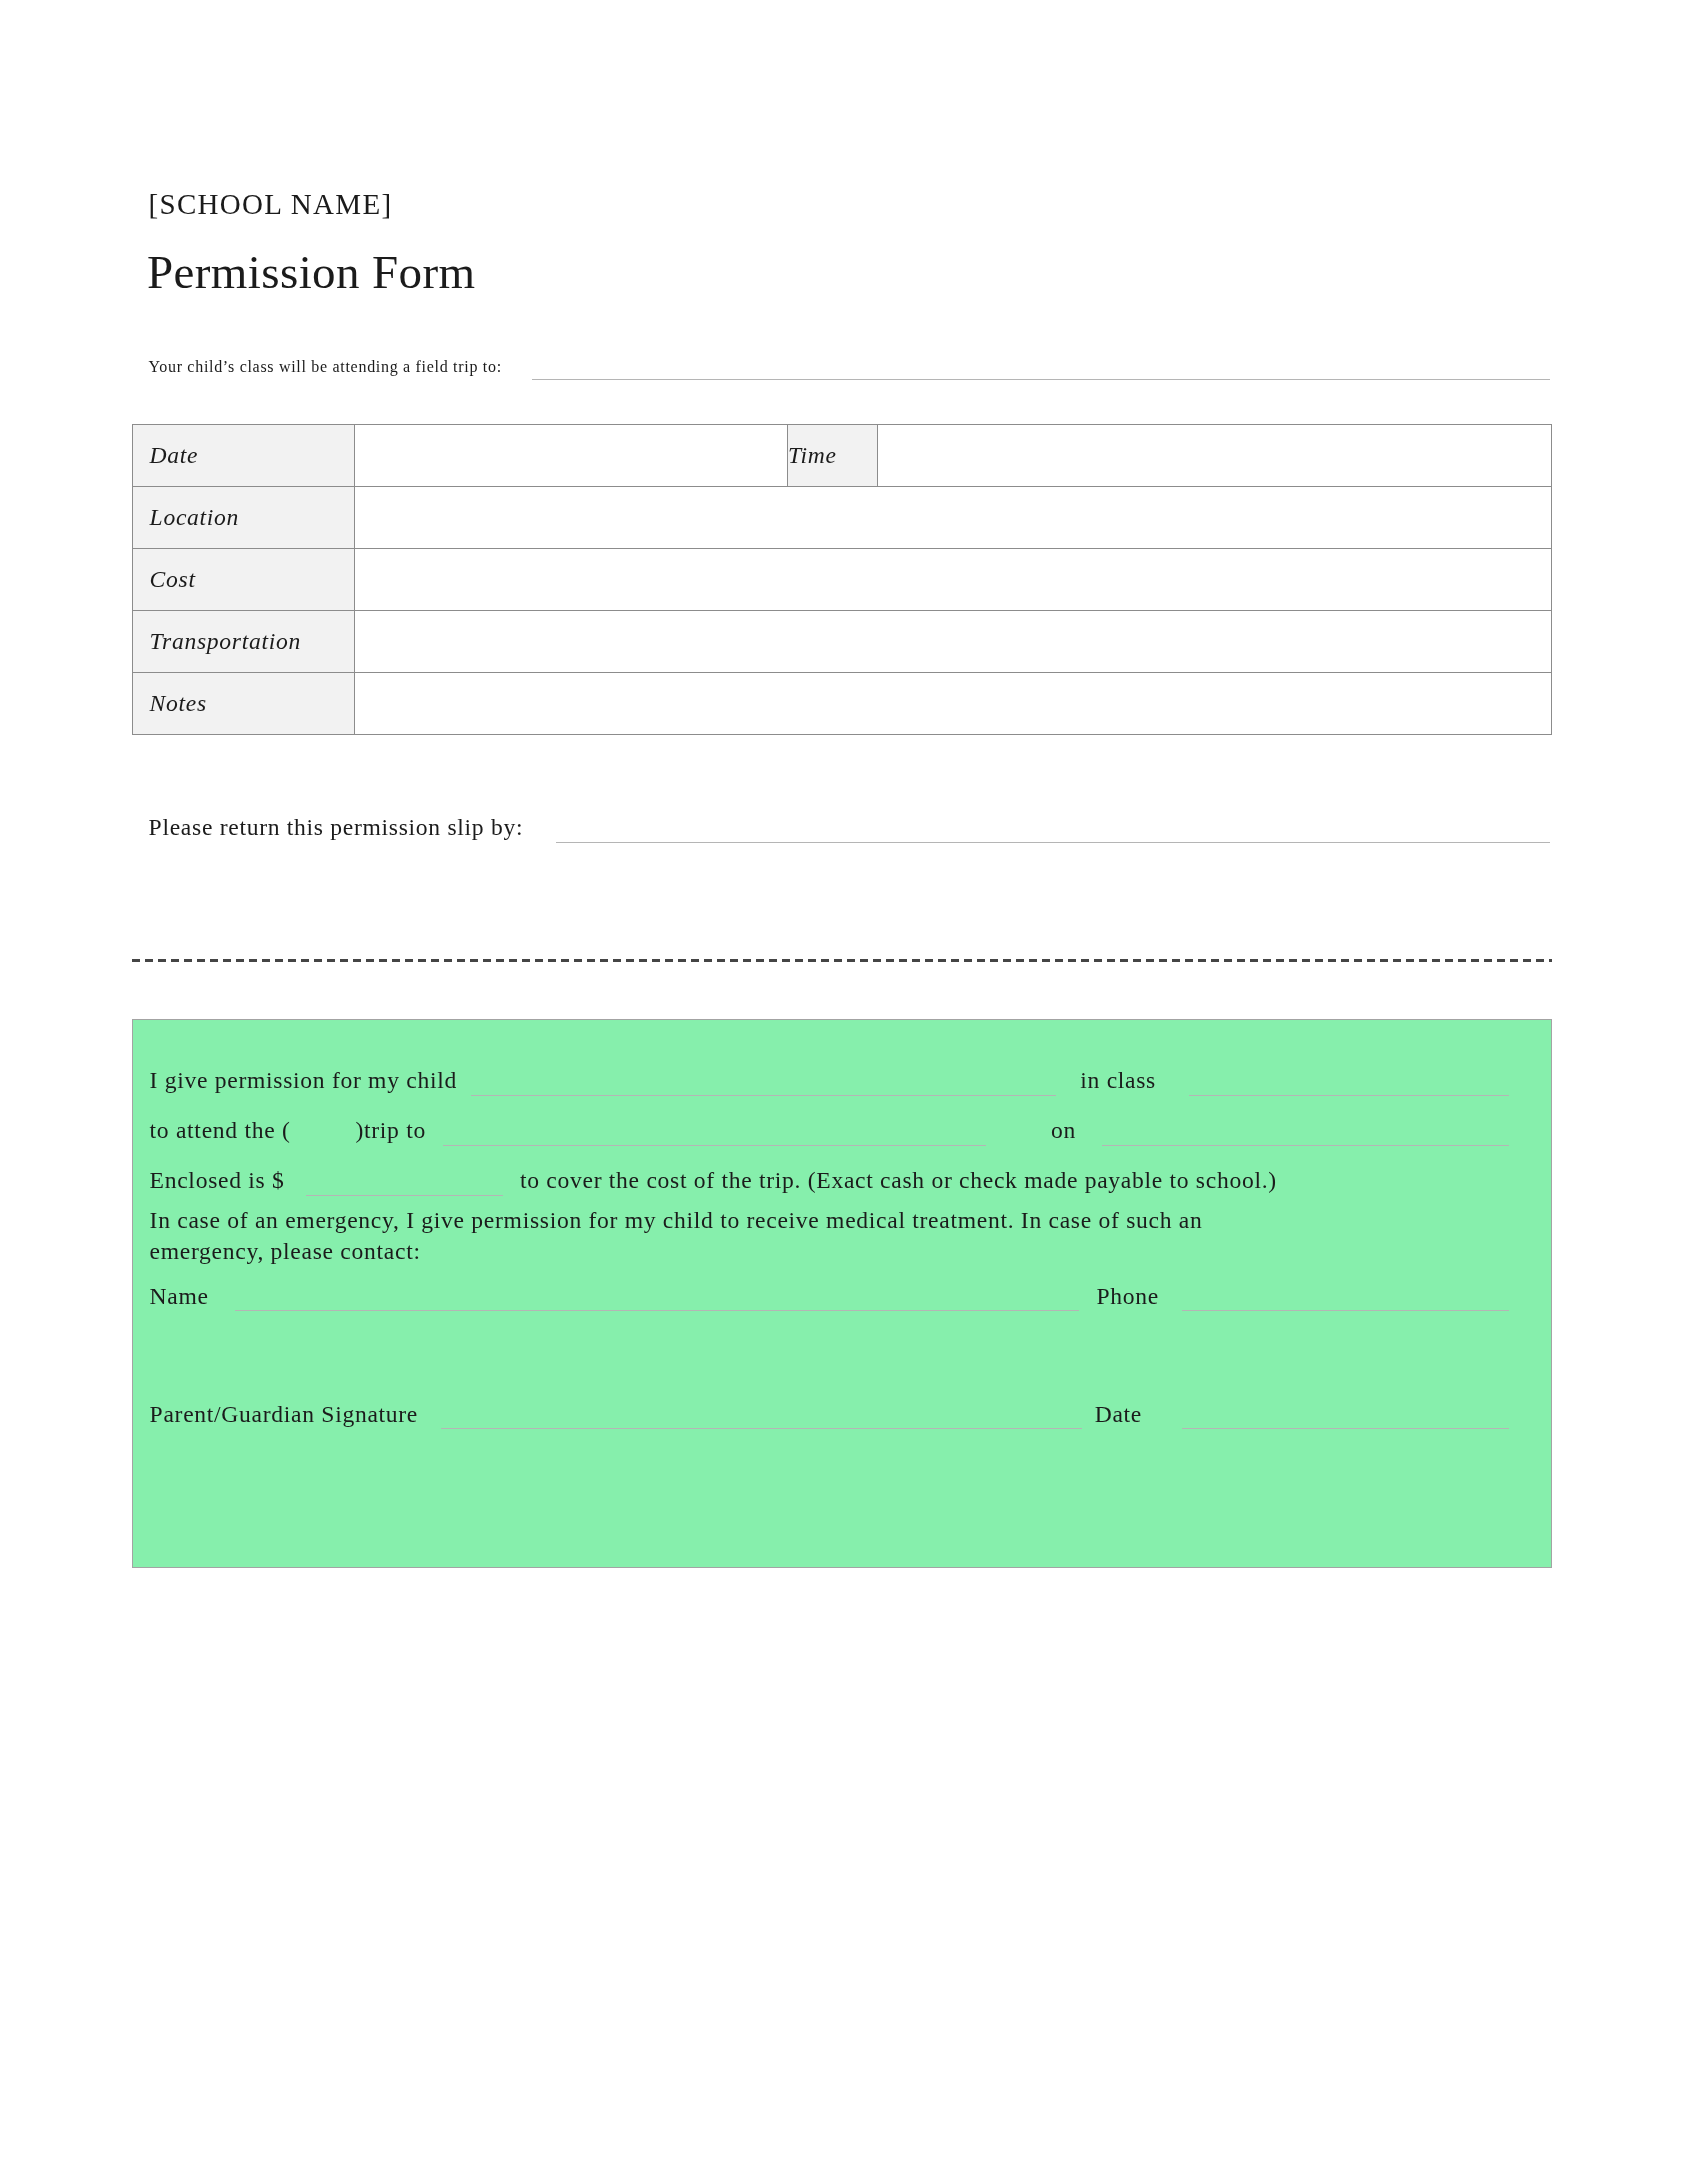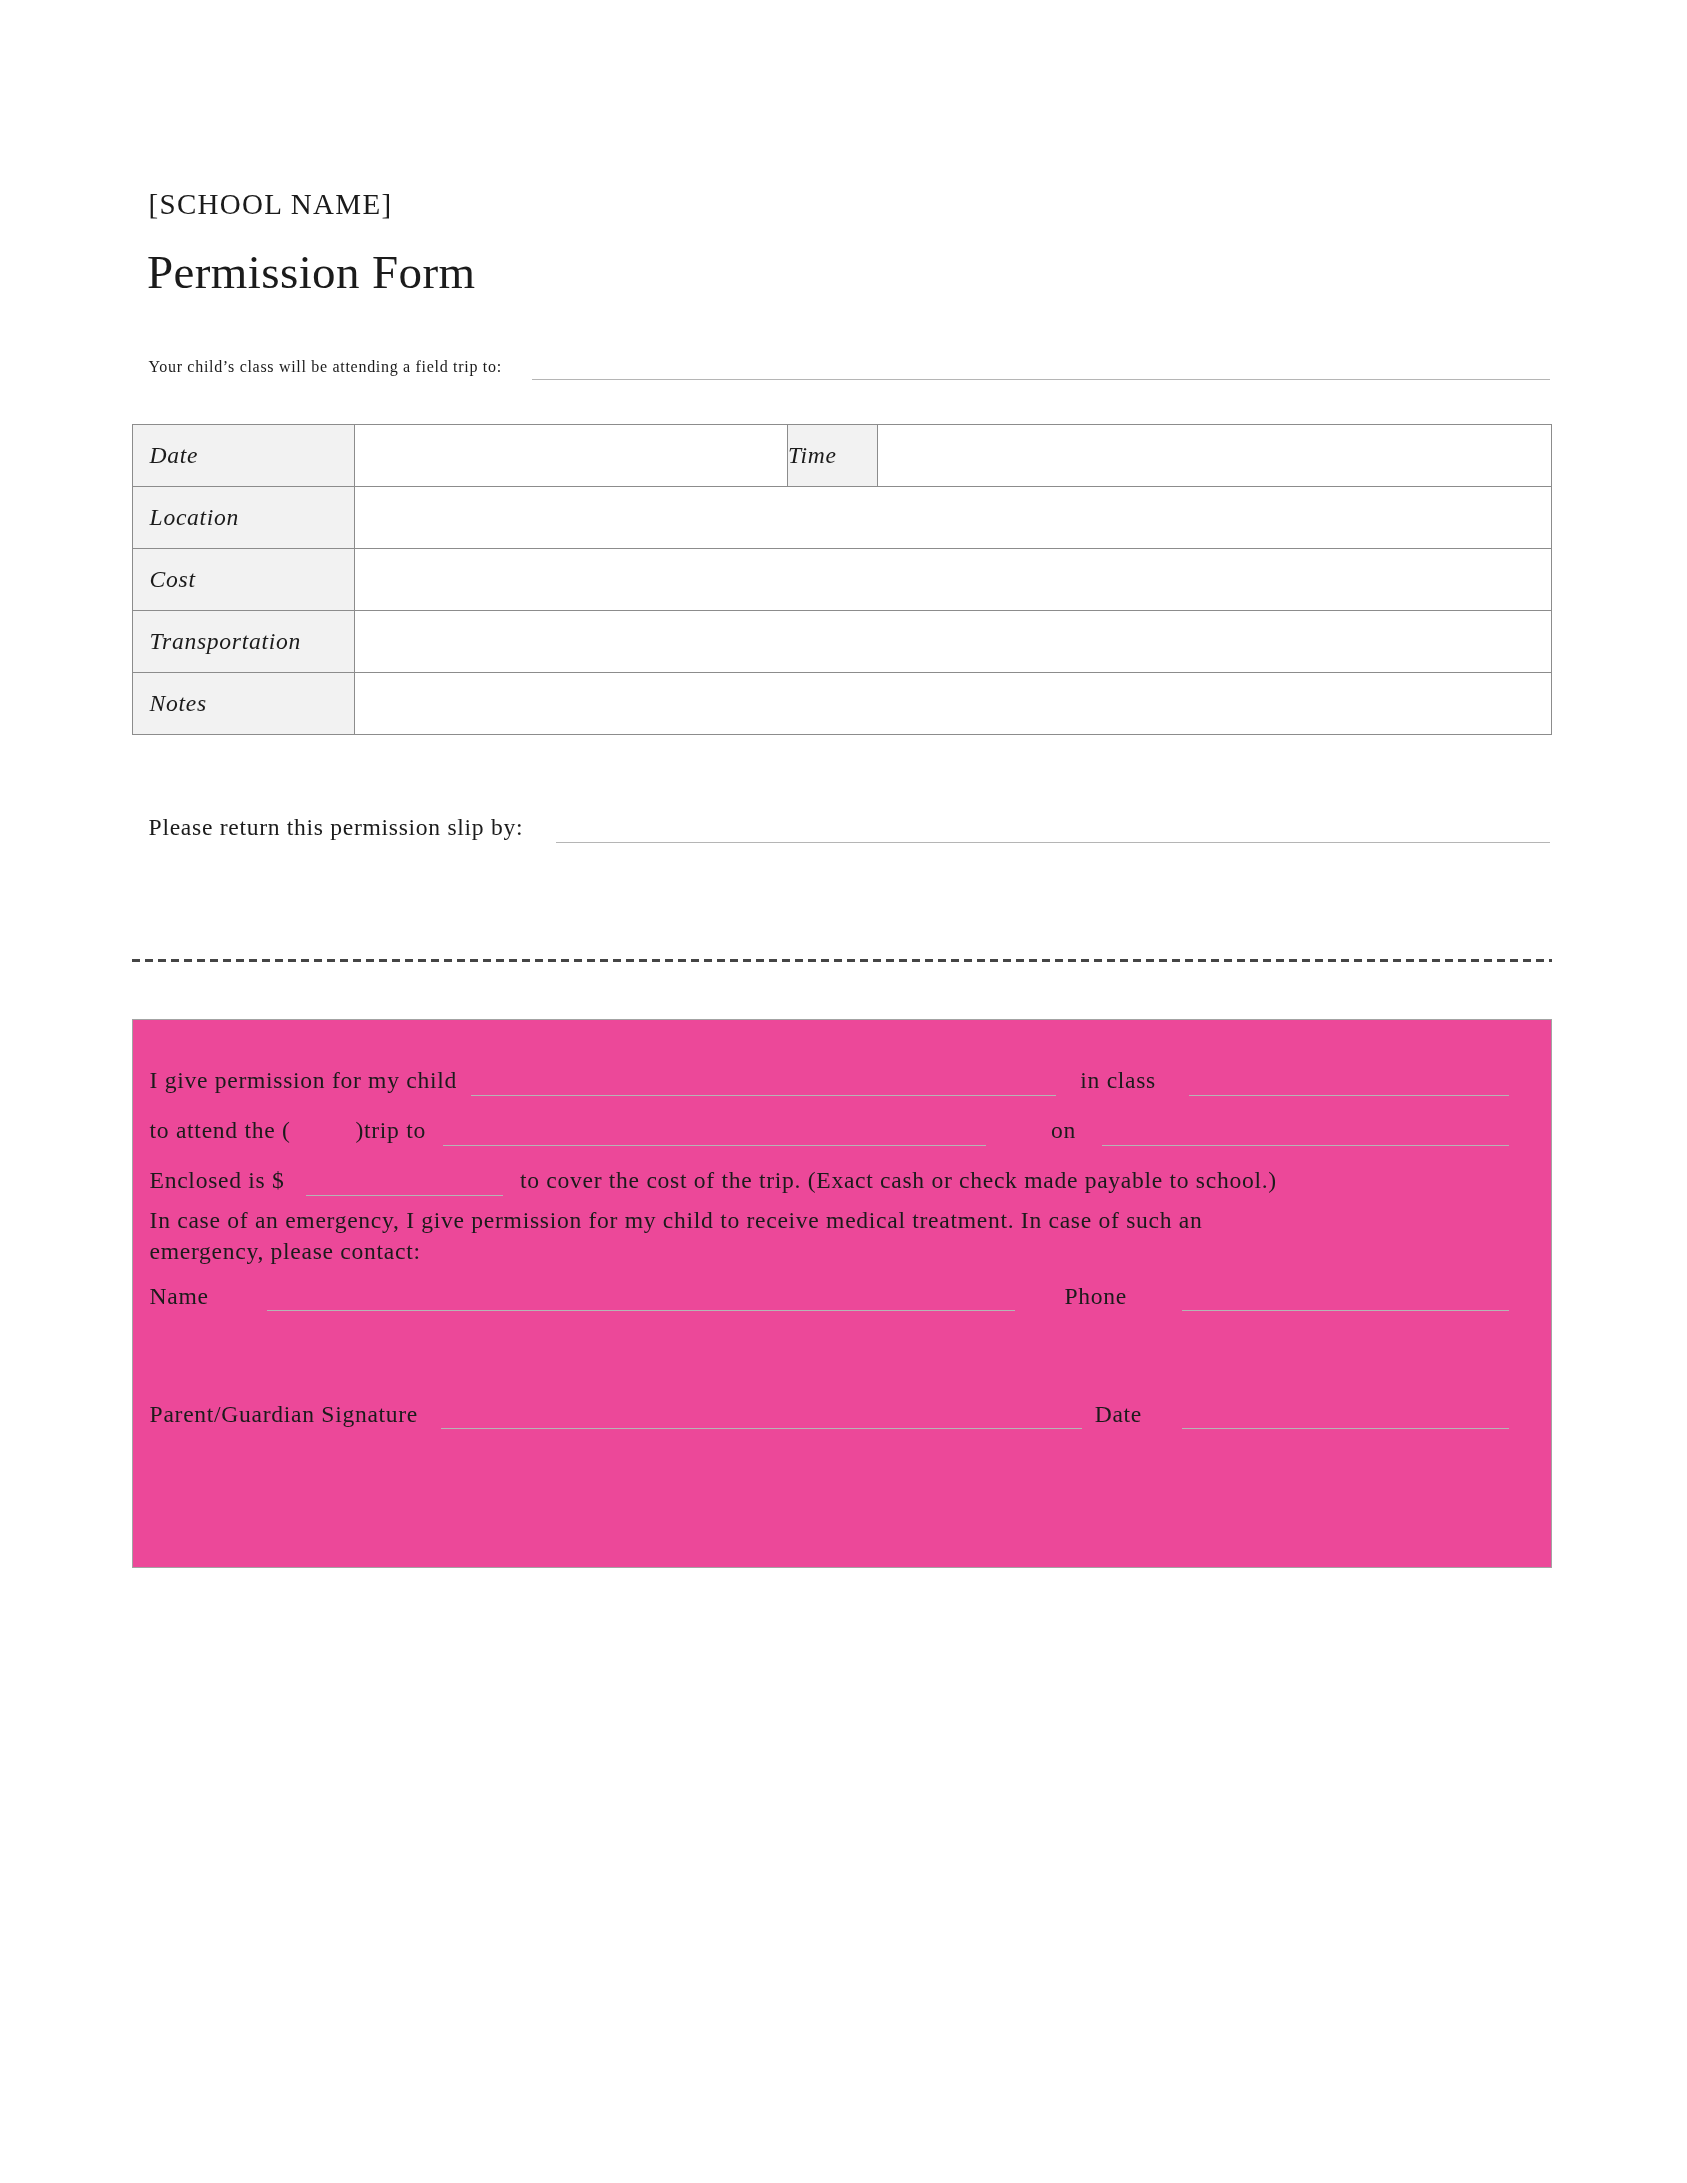--- a/index.html
+++ b/index.html
@@ -28,33 +28,33 @@
   .vcell { background:#ffffff; }
 
   .return-row { position:absolute; left:16.6px; right:1.7px; top:812px; font-size:23.6px; letter-spacing:0.7px; line-height:31px; }
   .return-row .fl { flex:1; margin-left:33px; }
 
   .cut-line { position:absolute; left:0; right:0; top:959px; height:2.6px;
               background:repeating-linear-gradient(90deg,#454545 0 7.9px,transparent 7.9px 13px); }
 
   .slip-box { position:absolute; left:0; top:1019px; width:1420px; height:549px;
               border:1.7px solid #a3a3a3; box-sizing:border-box; padding:35px 42px 0 16.6px;
-              font-size:23.6px; letter-spacing:0.7px; background:#ec4899; }
+              font-size:23.6px; letter-spacing:0.7px; background:#86efac; }
   .slip-row { line-height:50px; white-space:nowrap; }
   .r1 .fl1 { flex:1; margin-left:14px; margin-right:24.5px; }
   .r1 .fl2 { width:320px; margin-left:33px; }
   .r2 .fl1 { flex:1; margin-left:17.5px; margin-right:65px; }
   .r2 .fl2 { width:407px; margin-left:26px; }
   .r3 .fl1 { width:293px; margin-left:30px; margin-right:15.7px; }
   .r3 .fl2 { flex:1; margin-left:14px; }
   .r4 .fl1 { width:197px; margin-left:21px; margin-right:17.5px; }
   .paren-gap { display:inline-block; width:65px; }
 
   .emergency { line-height:31px; }
-  .name-row  { margin-top:3.5px;gap:32px; }
+  .name-row  { margin-top:3.5px; }
   .name-row .fl1 { flex:1; margin-left:26px; margin-right:17.5px; }
   .name-row .fl2 { width:327px; margin-left:23px; }
   .sig-row   { margin-top:68px; }
   .sig-row .fl1 { flex:1; margin-left:23px; margin-right:12.2px; }
   .sig-row .fl2 { width:327px; margin-left:40px; }
 </style>
 </head>
 <body>
 
 <div class="page">

